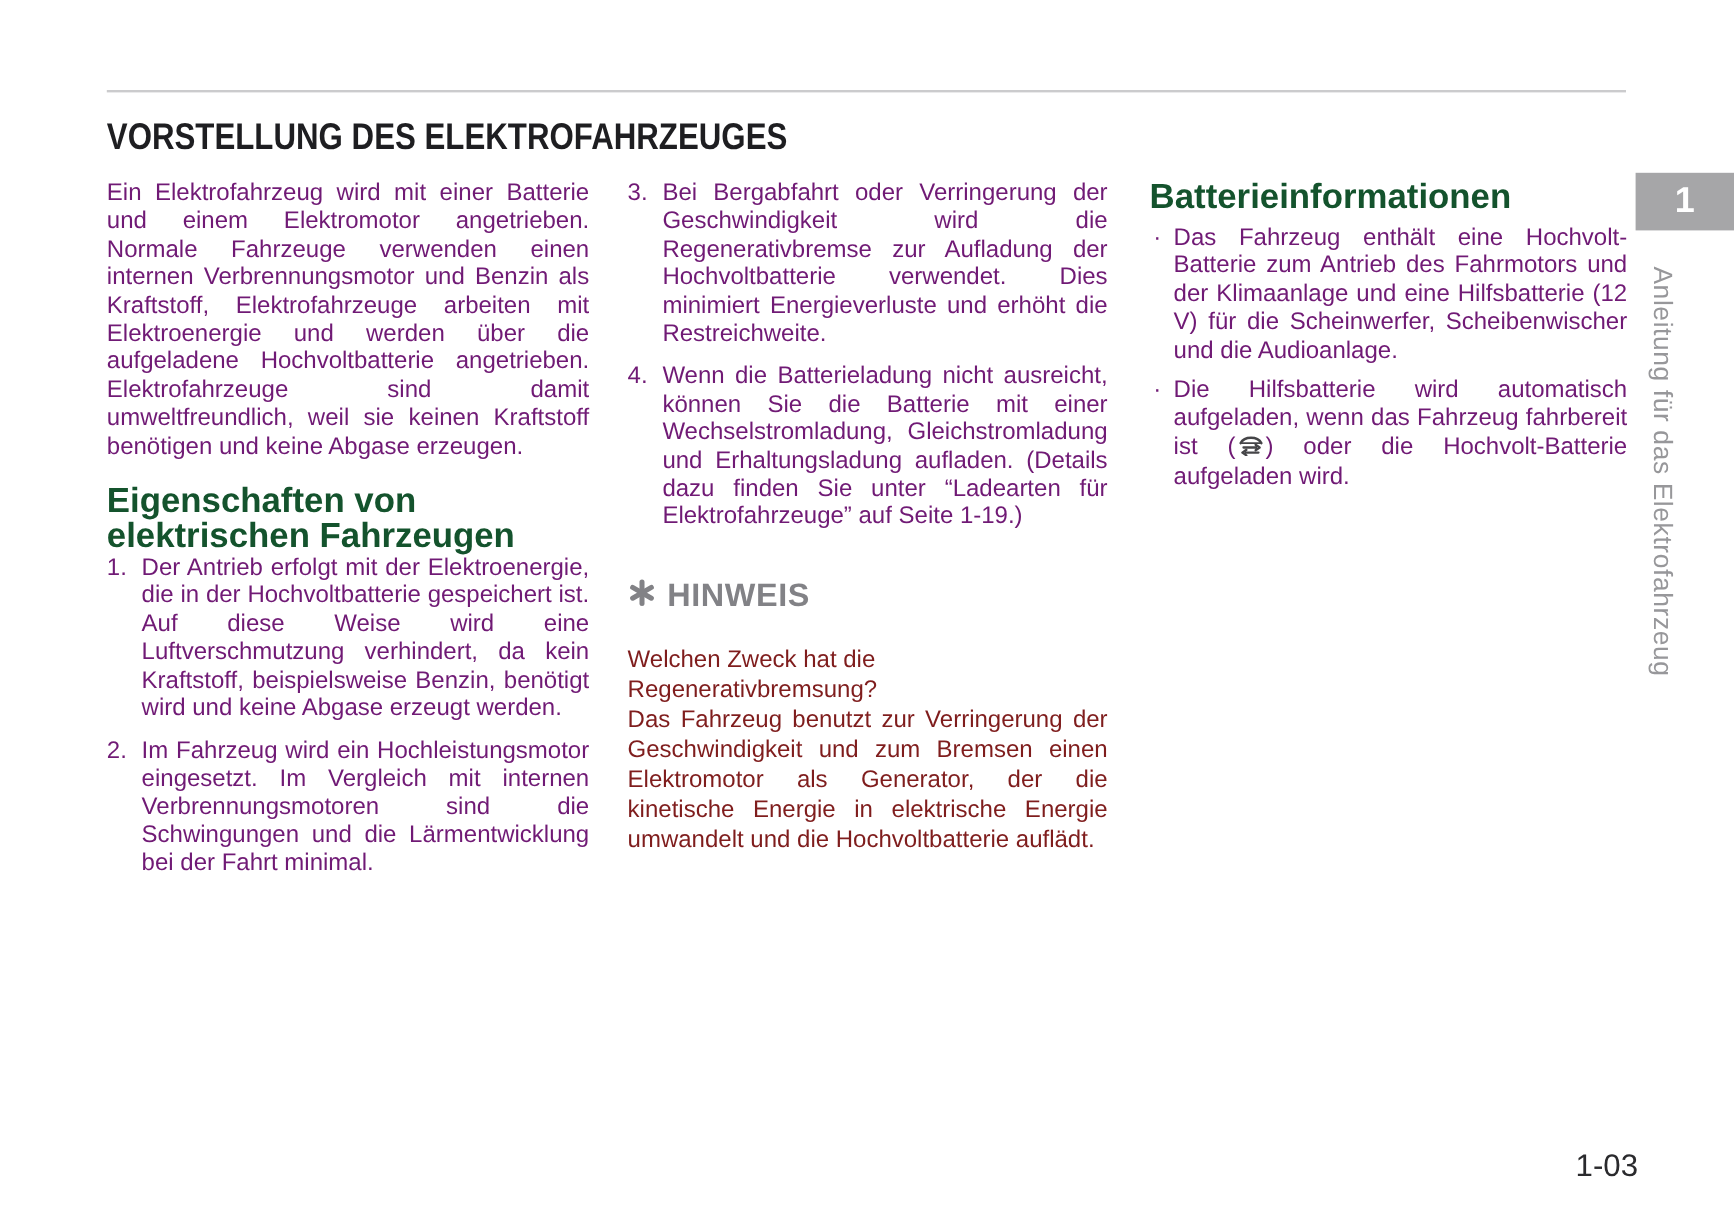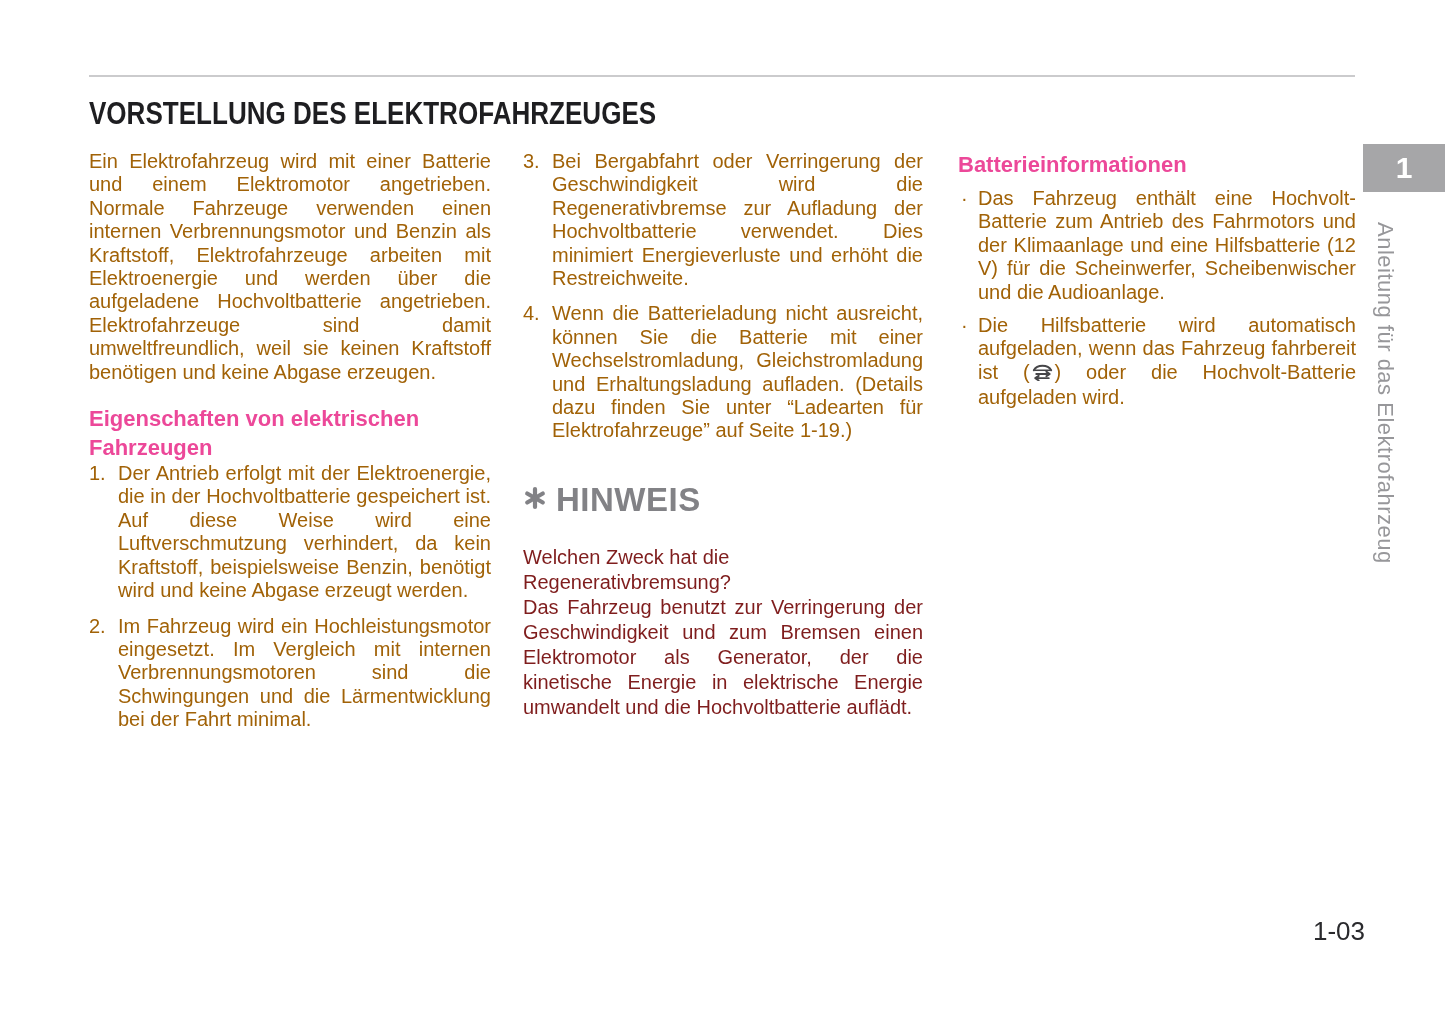--- a/index.html
+++ b/index.html
@@ -32,45 +32,45 @@
     letter-spacing: 0px;
   }
   .col { position: absolute; top: 150px; }
   .col-1 { left: 89px;  width: 402px; }
   .col-2 { left: 523px; width: 400px; }
   .col-3 { left: 958px; width: 398px; }
   .body-text {
     font-size: 20px;
     line-height: 23.4px;
     text-align: justify;
-    color: #a16207;
+    color: #701a75;
   }
   .subheading {
-    font-size: 22px;
+    font-size: 29px;
     font-weight: 700;
-    color: #ec4899;
+    color: #14532d;
     line-height: 29px;
   }
   .col-1 .subheading { margin-top: 20px; margin-bottom: 0; }
   .num-item { display: flex; margin-bottom: 12px; }
   .num-col { flex: none; width: 29px; }
   .num-text { flex: 1; text-align: justify; }
   .bullet-item { display: flex; margin-bottom: 10px; }
   .bullet-col { flex: none; width: 20px; padding-left: 3px; }
   .bullet-text { flex: 1; text-align: justify; }
   .col-3 .subheading { margin-bottom: 8px; }
   .hinweis-header {
     margin-top: 38px;
     display: flex;
     align-items: center;
     gap: 9px;
     color: #828286;
   }
   .hinweis-label {
-    font-size: 33px;
+    font-size: 27px;
     font-weight: 700;
     color: #828286;
     letter-spacing: 0.5px;
   }
   .hinweis-body {
     margin-top: 26px;
     font-size: 20px;
     line-height: 25px;
     color: #7f1d1d;
     text-align: justify;
@@ -93,21 +93,21 @@
     top: 222px;
     left: 1372px;
     writing-mode: vertical-rl;
     font-size: 22px;
     color: #97979a;
     letter-spacing: 0.5px;
     white-space: nowrap;
   }
   .page-number {
     position: absolute;
-    top: 916px;
+    top: 956px;
     right: 80px;
     font-size: 26px;
     color: #2a2a2d;
   }
   .inline-icon {
     display: inline-block;
     vertical-align: -2px;
     color: #454548;
   }
   .asterisk-icon { color: #828286; display: inline-block; }

